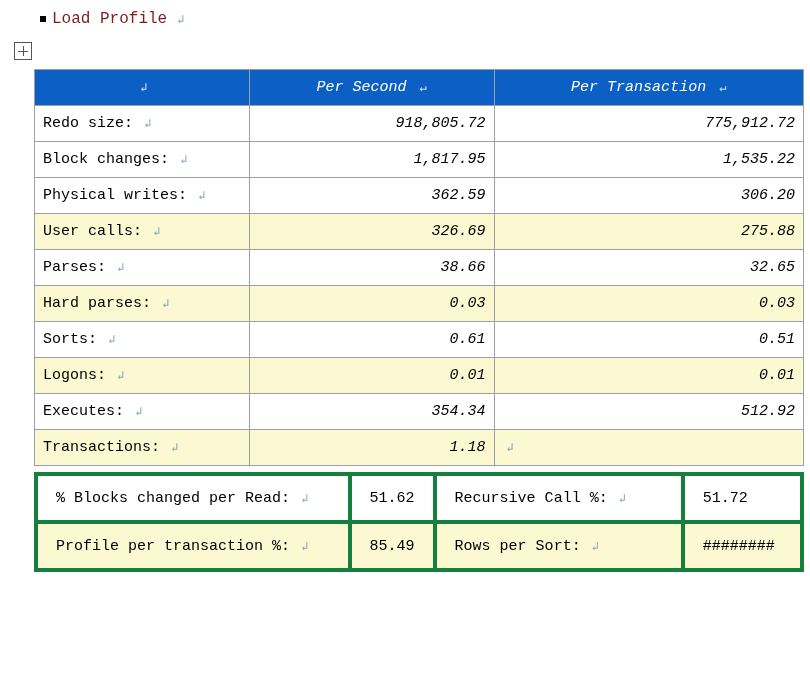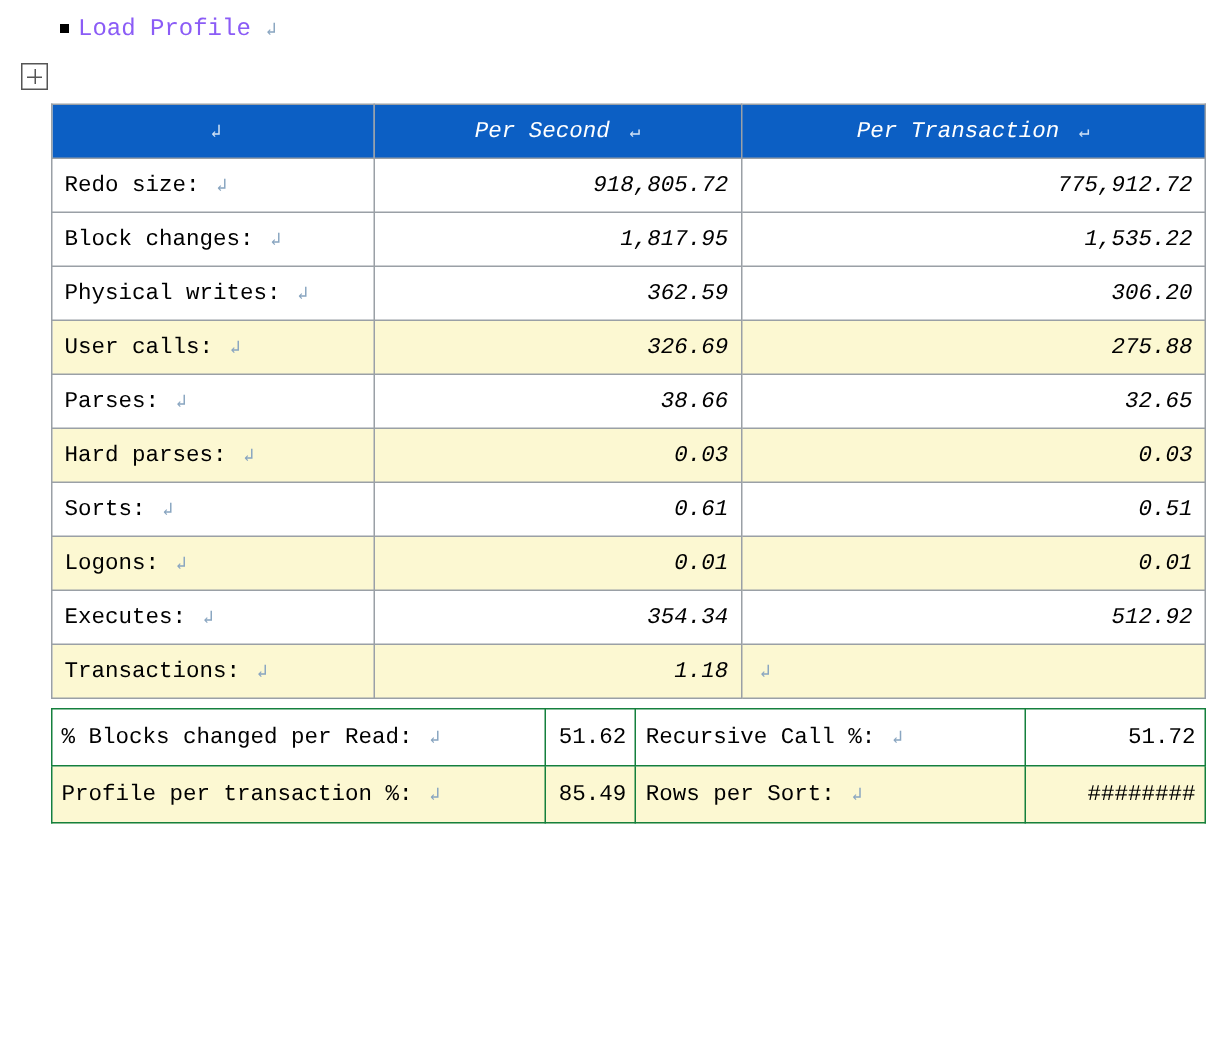--- a/index.html
+++ b/index.html
@@ -21,21 +21,21 @@
     gap: 6px;
     margin: 0 0 14px 26px;
   }
   .bullet {
     width: 6px;
     height: 6px;
     background: #000;
     flex: 0 0 auto;
   }
   .heading-text {
-    color: #8b5cf6;
+    color: #7f1d1d;
     font-size: 16px;
   }
   .para-mark {
     color: #8aa6c1;
     font-size: 12px;
     margin-left: 4px;
   }
   .move-handle-row {
     margin: 0 0 4px 0;
   }
@@ -91,27 +91,27 @@
   .label-cell .para-mark,
   .num-cell .para-mark { color: #8aa6c1; }
 
   table.summary {
     border-collapse: collapse;
     width: 770px;
     margin-left: 20px;
     margin-top: 6px;
   }
   table.summary td {
-    border: 1px solid #15803d;
-    padding: 6px 6px;
-    height: 38px;
+    border: 4px solid #15803d;
+    padding: 6px 18px;
+    height: 48px;
     box-sizing: border-box;
   }
   table.summary .lbl { text-align: left; }
-  table.summary .val { text-align: right; }
+  table.summary .val { text-align: left; }
   .s1 .lbl { width: 330px; }
   .s1 .val1 { width: 60px; }
   .s1 .lbl2 { width: 260px; }
   .s1 .val2 { width: 120px; }
 </style>
 </head>
 <body>
 
 <div class="page">
 

